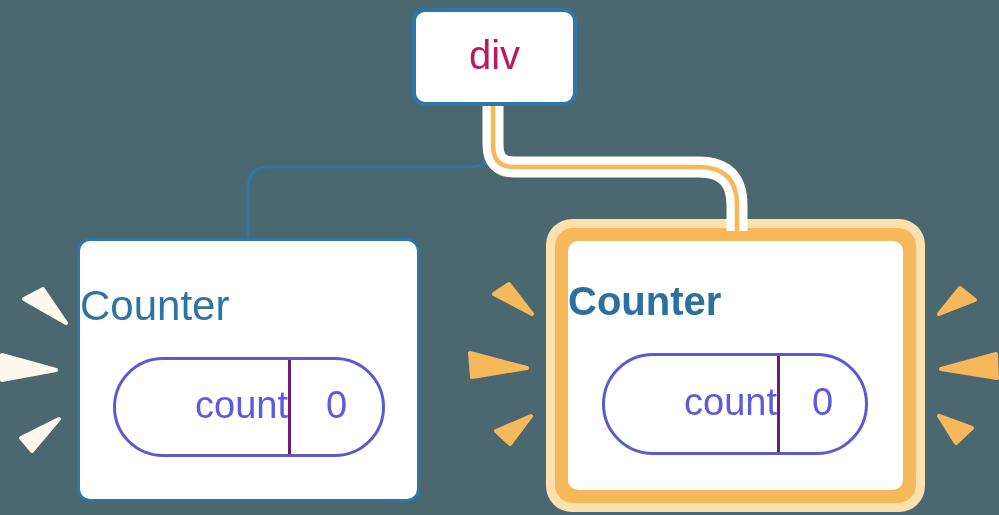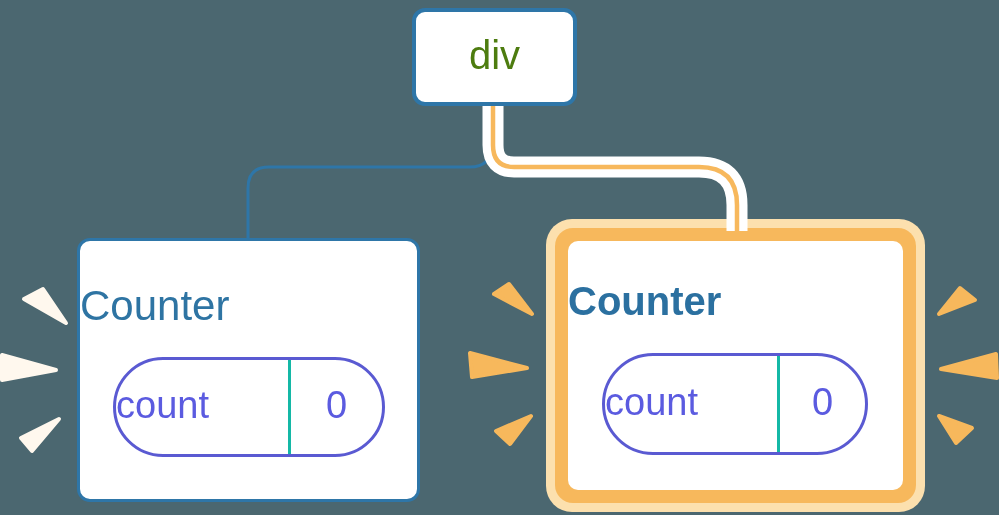--- a/index.html
+++ b/index.html
@@ -20,21 +20,21 @@
     position: absolute;
     left: 412px; top: 8px;
     width: 165px; height: 98px;
     background: #ffffff;
     border: 4px solid #2E76A8;
     border-radius: 13px;
     box-sizing: border-box;
     display: flex; align-items: center; justify-content: center;
   }
   .root-node .label {
-    color: #4d7c0f;
+    color: #be185d;
     font-size: 40px;
     line-height: 1;
     padding-bottom: 4px;
   }
 
   
   svg.overlay {
     position: absolute;
     left: 0; top: 0;
     pointer-events: none;
@@ -90,22 +90,22 @@
     border-radius: 52px;
     box-sizing: border-box;
     background: #ffffff;
     display: flex;
     align-items: stretch;
   }
   .card-left .pill { left: 33px; top: 116px; width: 272px; height: 100px; }
   .card-right-inner .pill { left: 34px; top: 112px; width: 266px; height: 102px; }
   .pill .key {
     width: 172px;
-    border-right: 3px solid #14b8a6;
-    display: flex; align-items: center; justify-content: flex-start;
+    border-right: 3px solid #701a75;
+    display: flex; align-items: center; justify-content: flex-end;
   }
   .pill .value {
     flex: 1;
     display: flex; align-items: center; justify-content: center;
   }
   .pill .key span, .pill .value span {
     color: #5B5BE0;
     font-size: 38px;
     line-height: 1;
     padding-bottom: 5px;

